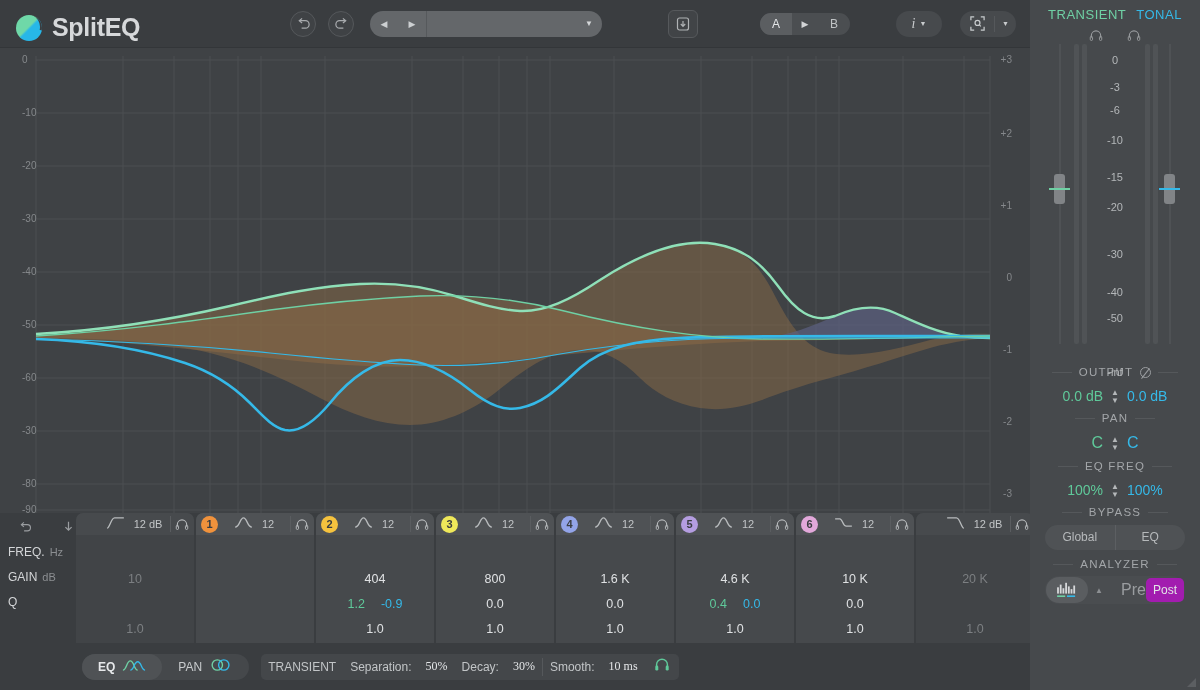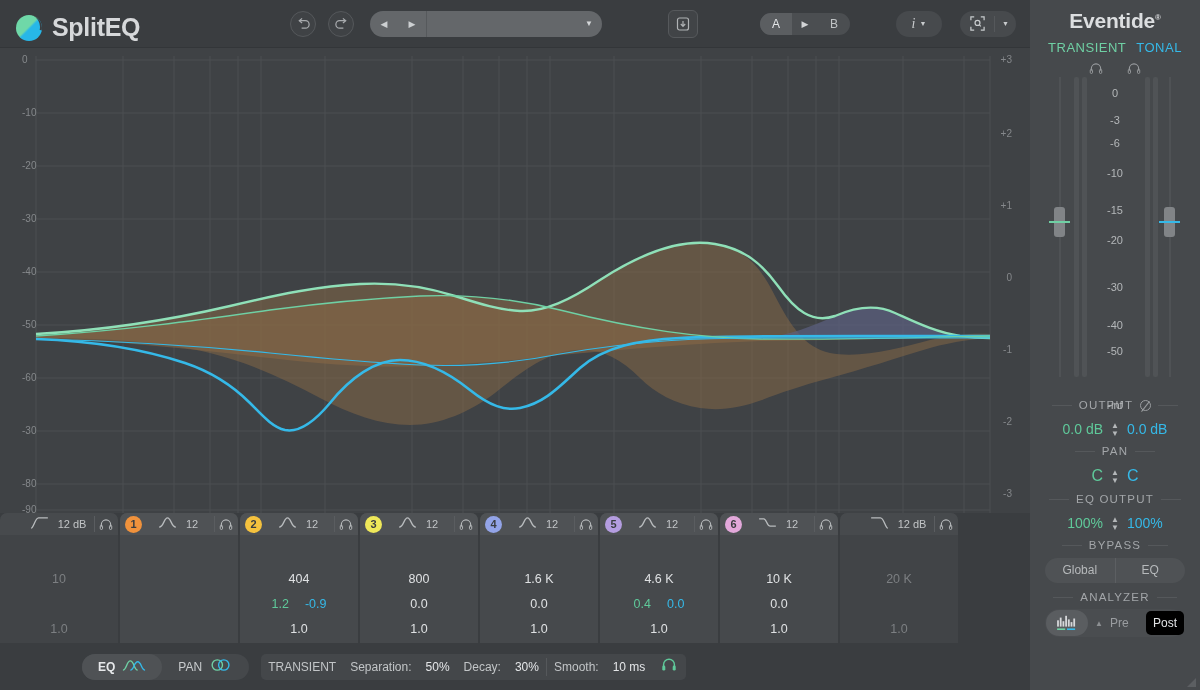--- a/index.html
+++ b/index.html
@@ -126,21 +126,21 @@
   }
   .eqpan .seg { display:flex; align-items:center; gap:7px; padding: 0 16px; height:26px; font-size: 12px; color:#c9ccce;}
   .eqpan .seg.active { background:#4f5255; border-radius:13px; color:#e6e8ea; font-weight:bold;}
   .splitgrp { margin-left: 24px; height: 26px; display:flex; align-items:center; background:#44474a; border-radius:5px; overflow:hidden;}
   .splitgrp .lab { padding: 0 12px; font-size:12px; color:#c9ccce; height:26px; line-height:26px;}
   .srcbox { display:flex; align-items:center; height:26px; border-left:1px solid #55585b; padding: 0 8px; gap:7px;}
   .srcbox .sel { font-size:12px; color:#dcdee0; }
   .srcbox .car { font-size:7px; color:#b0b3b5; margin-left: 28px;}
   .transgrp { margin-left: 12px; height:26px; display:flex; align-items:center; background:#44474a; border-radius:5px;}
   .transgrp .it { font-size:12px; color:#c2c5c7; padding: 0 7px; }
-  .transgrp .val { color:#e4e6e8; }
+  .transgrp .val { color:#e4e6e8;font-family:Liberation Serif, serif; }
   .transgrp .divi { width:1px; height:18px; background:#55585b;}
   .hp-green { color:#5fc99a; padding: 0 9px; }
 
   
   .rp-brand { text-align:center; padding-top: 9px; font-size: 21px; font-weight:bold; color:#dcdee0; letter-spacing:-0.2px;}
   .rp-brand sup { font-size:8px; vertical-align: super; }
   .rp-tt { display:flex; justify-content:center; gap:10px; margin-top:7px; font-size:13px; letter-spacing:0.5px;}
   .rp-tt .tr { color:#6fd0a4; }
   .rp-tt .to { color:#35b9e8; }
   .meters { position:relative; height: 330px; margin-top: 6px; }
@@ -157,22 +157,22 @@
   .rp-vals { display:flex; align-items:center; justify-content:center; gap:8px; margin-top:10px; font-size:14px;}
   .rp-vals .gv { color:#5fc99a; }
   .rp-vals .tv { color:#35b9e8; }
   .updown { display:flex; flex-direction:column; gap:1px; color:#b4b7b9; font-size:8px; line-height:7px;}
   .bypass-grp { margin: 7px auto 0; width: 140px; height:25px; background:#4f5255; border-radius:13px; display:flex;}
   .bypass-grp div { flex:1; text-align:center; line-height:25px; font-size:12px; color:#b6b9bb;}
   .bypass-grp div:first-child { border-right:1px solid #5c5f62;}
   .analyzer-grp { margin: 6px auto 0; width: 140px; height:28px; background:#4a4d50; border-radius:14px; display:flex; align-items:center;}
   .an-ico { width:42px; height:26px; background:#5a5d60; border-radius:13px; display:flex; align-items:center; justify-content:center; margin-left:1px;}
   .an-car { width:22px; text-align:center; color:#8c8f92; font-size:8px;}
-  .an-pre { width:36px; text-align:left; font-size:12px; color:#9a9da0;}
-  .an-post { width:38px; height:24px; background:#000000; border-radius:5px; text-align:center; line-height:24px; font-size:12px; color:#e2e4e6;}
+  .an-pre { width:36px; text-align:right; font-size:16px; color:#9a9da0;}
+  .an-post { width:38px; height:24px; background:#a21caf; border-radius:5px; text-align:center; line-height:24px; font-size:12px; color:#e2e4e6;}
   .resize-grip { position:absolute; right:4px; bottom:3px; width:0;height:0;border-style:solid;border-width:0 0 9px 9px;border-color:transparent transparent #5c5f62 transparent;}
   .phase-ico { display:inline-block; width:11px;height:11px;border:1px solid #9a9da0;border-radius:50%; position:relative;}
   .phase-ico::after{content:"";position:absolute;left:4px;top:-1px;width:1px;height:13px;background:#9a9da0;transform:rotate(38deg);}
 </style>
 </head>
 <body>
 
 <div class="app">
 
   <div class="left-col">
@@ -349,20 +349,46 @@
         <div class="fx" style="left:527px">500</div>
         <div class="fx" style="left:614px">1 K</div>
         <div class="fx" style="left:701px">2 K</div>
         <div class="fx" style="left:816px">5 K</div>
         <div class="fx" style="left:903px">10 K</div>
         <div class="fx" style="left:990px">20 K</div>
       </div>
     </div>
 
     <div class="bands">
+      <div class="band-labels">
+        <div class="bl-icons">
+          <span>
+            <svg width="15" height="15" viewBox="0 0 16 16">
+                <path d="M4 6h6a3.3 3.3 0 1 1 0 6.6H6.5" fill="none" stroke="#9a9da0" stroke-width="1.2"></path>
+                <path d="M6.3 3.6L3.6 6l2.7 2.4" fill="none" stroke="#9a9da0" stroke-width="1.2"></path>
+              </svg>
+          </span>
+          <span>
+            <svg width="15" height="15" viewBox="0 0 16 16">
+                <path d="M8 3v9M4.7 8.7L8 12l3.3-3.3" fill="none" stroke="#9a9da0" stroke-width="1.3"></path>
+              </svg>
+          </span>
+        </div>
+        <div class="bl-row">
+          <span>FREQ.</span>
+          <span class="unit">Hz</span>
+        </div>
+        <div class="bl-row">
+          <span>GAIN</span>
+          <span class="unit">dB</span>
+        </div>
+        <div class="bl-row">
+          <span>Q</span>
+        </div>
+      </div>
       <div id="band-container" style="display:flex">
           <div class="band disabled">
             <div class="band-head">
               <span style="width:20px"></span>
               <span class="bshape">
                 <span><svg width="19" height="13" viewBox="0 0 20 14">
                     <path d="M1 13 C4 13 5 2 9 2 L19 2" fill="none" stroke="#b9bcbe" stroke-width="1.4"></path>
                   </svg></span>
                 <span class="bslope">12 dB</span>
               </span>
@@ -588,23 +614,20 @@
               <path d="M2.6 10V7.6a5.4 5.4 0 0 1 10.8 0V10" fill="none" stroke="#5fc99a" stroke-width="1.4"></path>
               <rect x="1.3" y="8.6" width="3" height="5" rx="1.4" fill="#5fc99a"></rect>
               <rect x="11.7" y="8.6" width="3" height="5" rx="1.4" fill="#5fc99a"></rect>
             </svg>
         </span>
       </div>
     </div>
   </div>
 
   <div class="right-col">
-    <div class="rp-brand">
-      <span>Eventide</span><sup>®</sup>
-    </div>
     <div class="rp-tt">
       <span class="tr">TRANSIENT</span>
       <span class="to">TONAL</span>
     </div>
 
     <div class="meters">
       <div class="mhead">
         <span>
           <svg width="14" height="13" viewBox="0 0 16 15">
               <path d="M2.6 10V7.6a5.4 5.4 0 0 1 10.8 0V10" fill="none" stroke="#9a9da0" stroke-width="1.3"></path>
@@ -669,21 +692,21 @@
     <div class="rp-vals">
       <span class="gv" style="font-size:16px">C</span>
       <span class="updown">
           <span>▲</span>
           <span>▼</span>
         </span>
       <span class="tv" style="font-size:16px">C</span>
     </div>
 
     <div class="rp-sec-title">
-      <span>EQ OUTPUT</span>
+      <span>EQ FREQ</span>
     </div>
     <div class="rp-vals">
       <span class="gv">100%</span>
       <span class="updown">
           <span>▲</span>
           <span>▼</span>
         </span>
       <span class="tv">100%</span>
     </div>
 

